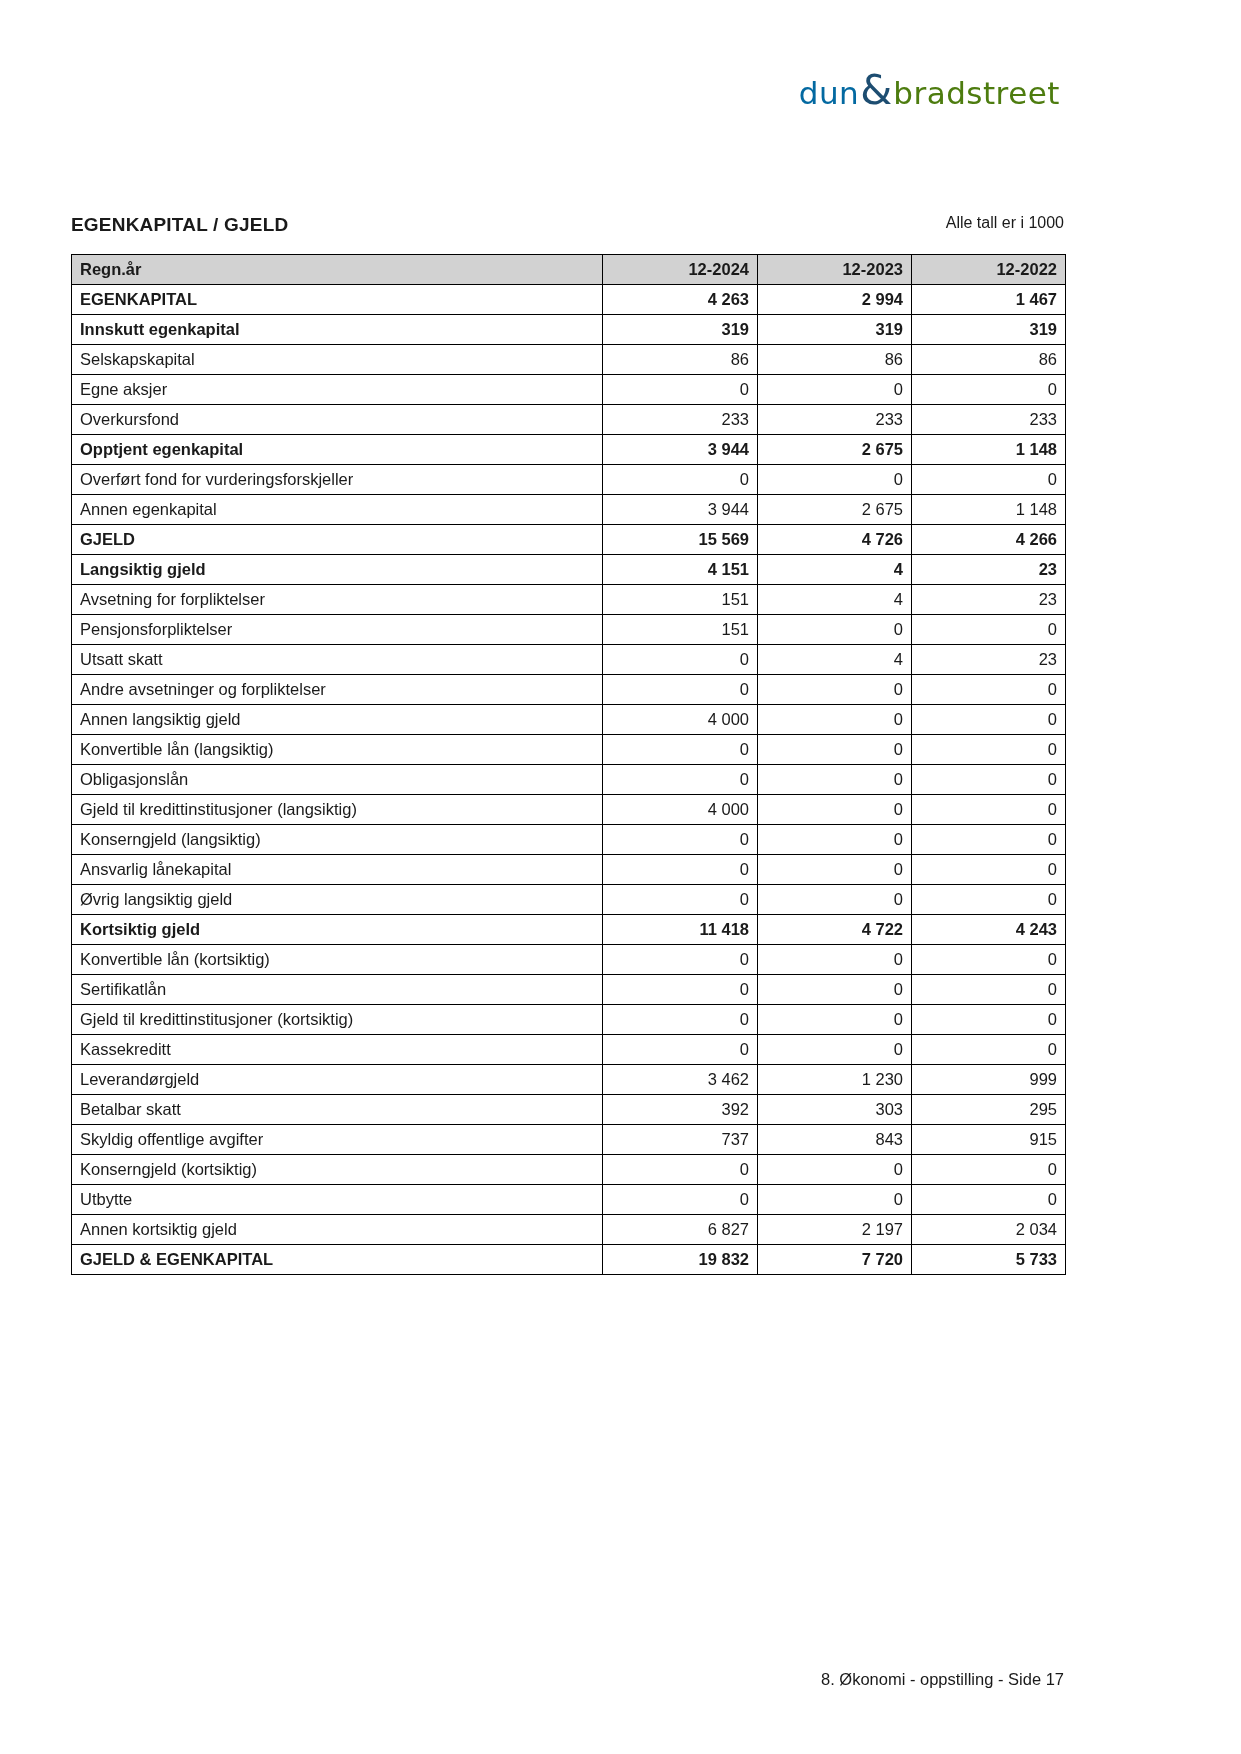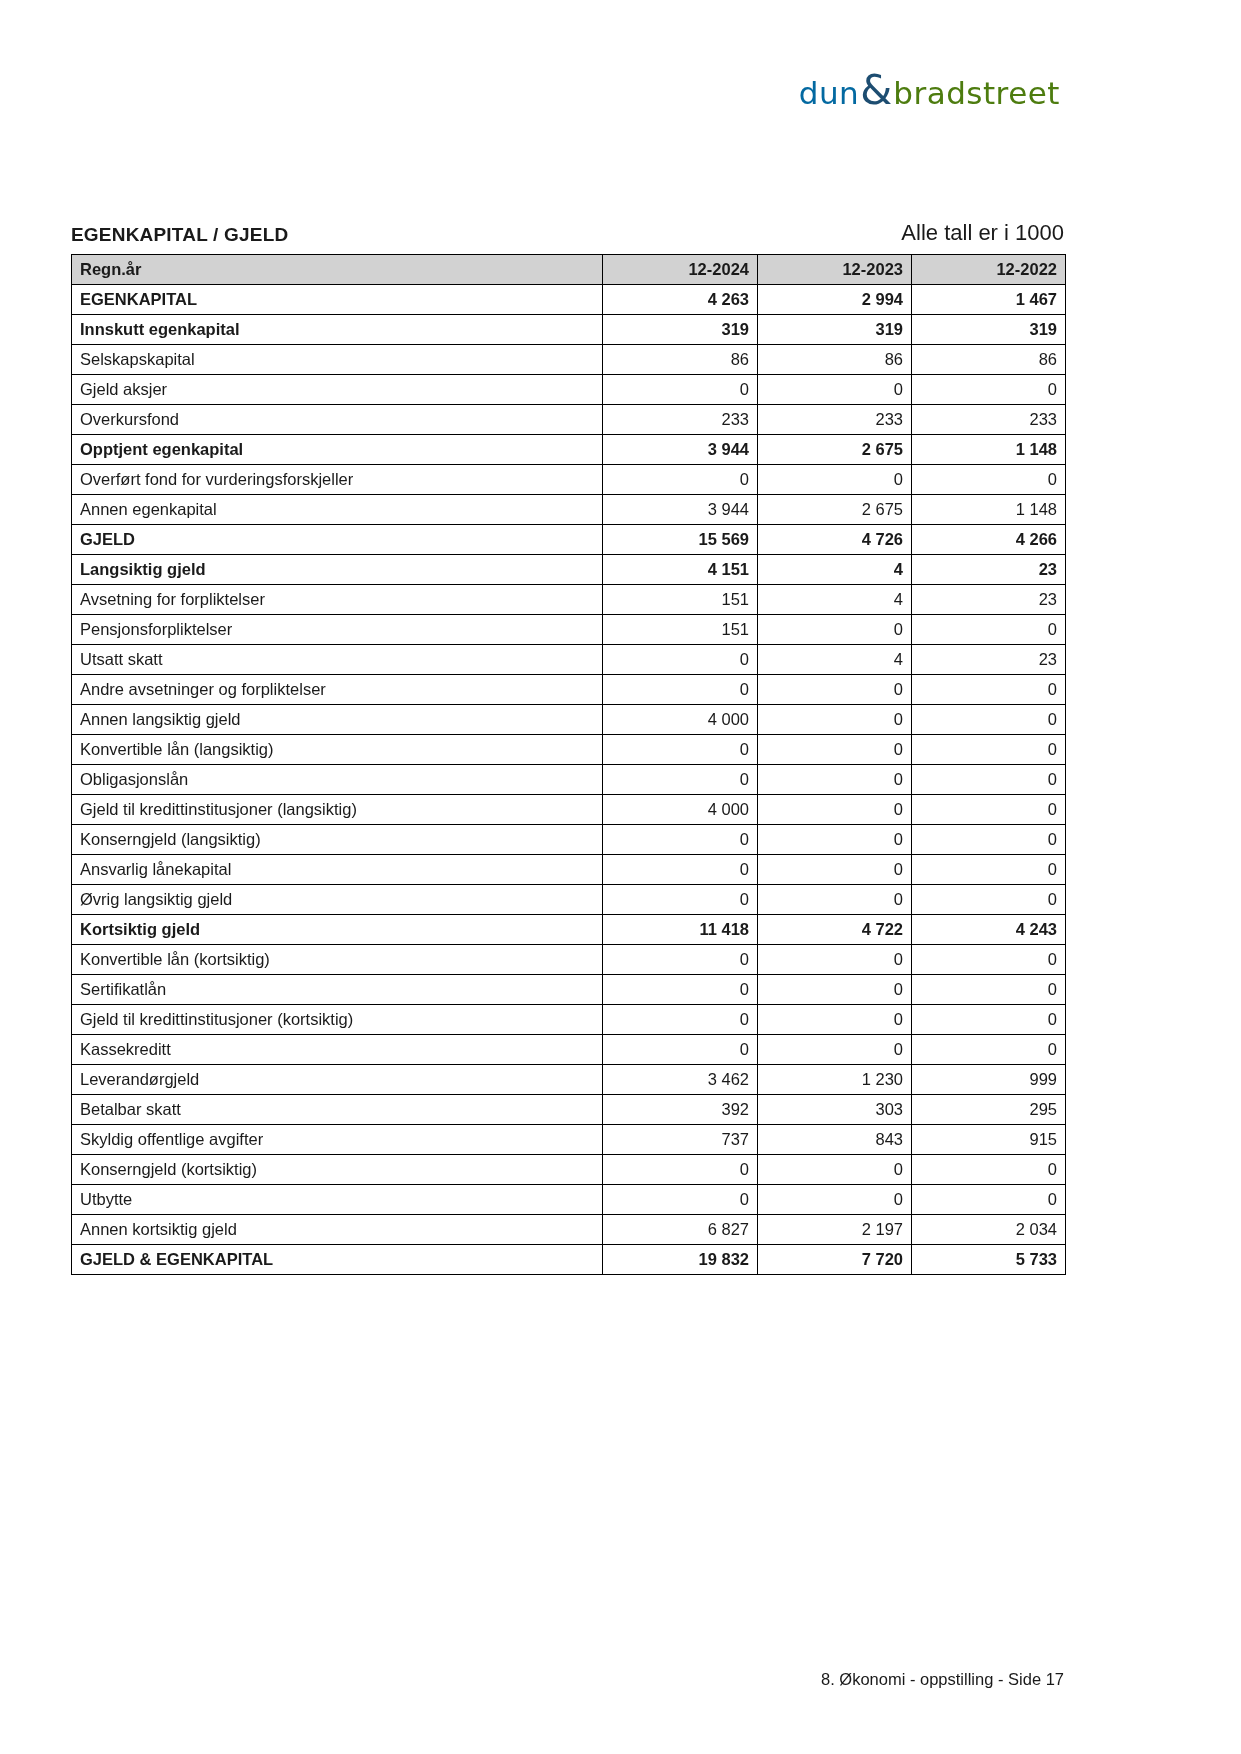--- a/index.html
+++ b/index.html
@@ -30,24 +30,24 @@
 
   
   .header-line {
     position: absolute;
     left: 71px;
     right: 177px;
     top: 214px;
     height: 32px;
     display: flex;
     justify-content: space-between;
-    align-items: flex-end;
+    align-items: flex-start;
   }
   .doc-title { font-size: 19px; font-weight: bold; letter-spacing: 0.2px; }
-  .unit-note { font-size: 22px; font-weight: normal; }
+  .unit-note { font-size: 16px; font-weight: normal; }
 
   
   table.balance {
     position: absolute;
     left: 71px;
     top: 254px;
     width: 994px;
     border-collapse: collapse;
     table-layout: fixed;
     font-size: 16.5px;
@@ -122,21 +122,21 @@
           <td class="num">319</td>
           <td class="num">319</td>
         </tr>
         <tr>
           <td class="label">Selskapskapital</td>
           <td class="num">86</td>
           <td class="num">86</td>
           <td class="num">86</td>
         </tr>
         <tr>
-          <td class="label">Gjeld aksjer</td>
+          <td class="label">Egne aksjer</td>
           <td class="num">0</td>
           <td class="num">0</td>
           <td class="num">0</td>
         </tr>
         <tr>
           <td class="label">Overkursfond</td>
           <td class="num">233</td>
           <td class="num">233</td>
           <td class="num">233</td>
         </tr>

